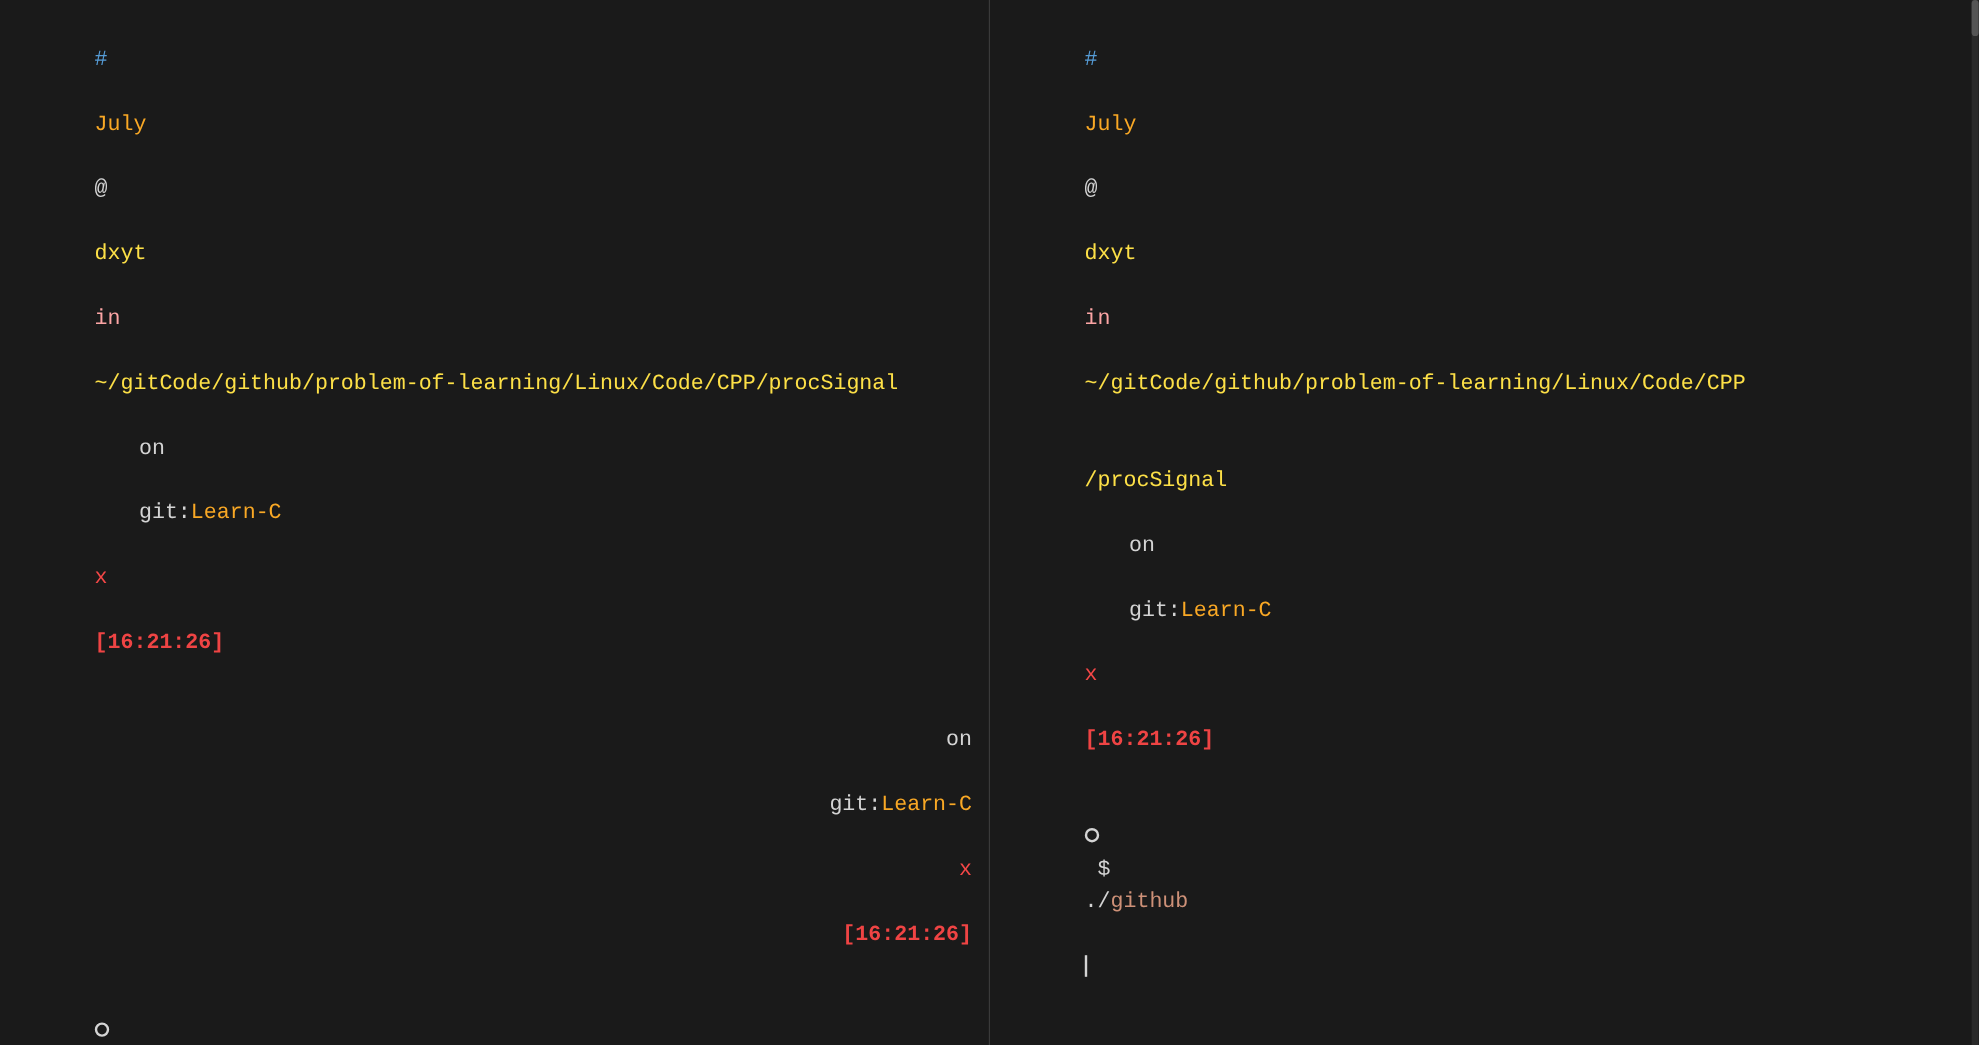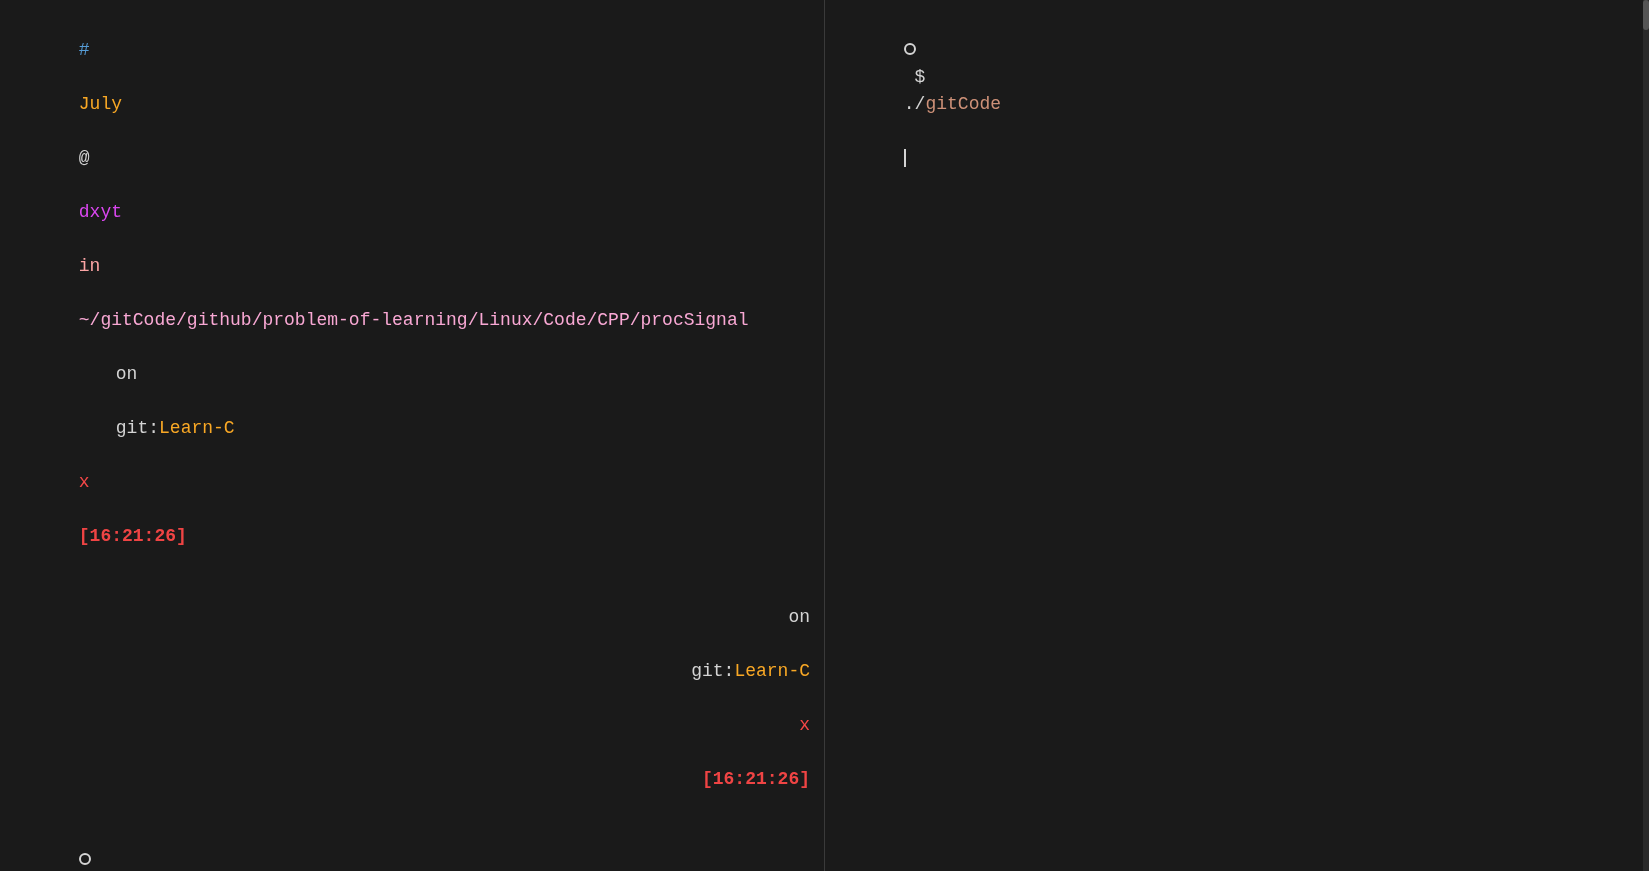--- a/index.html
+++ b/index.html
@@ -59,29 +59,29 @@
     .color-july {
       color: #f9a825;
       margin-top: 24px;
     }
 
     .color-at {
       color: #d4d4d4;
     }
 
     .color-dxyt {
-      color: #d946ef;
+      color: #fde047;
     }
 
     .color-in {
       color: #fca5a5;
     }
 
     .color-path {
-      color: #f9a8d4;
+      color: #fde047;
       margin-top: 12px;
     }
 
     .color-git {
       color: #d4d4d4;
       margin-left: 37px;
     }
 
     .color-git-branch {
       color: #f9a825;
@@ -222,26 +222,50 @@
       
       
       
       
     </div>
 
   </div>
 
   <div class="terminal-pane right">
 
-
+    <div class="line">
+      <span class="color-hash">#</span>
+      <span> </span>
+      <span class="color-july">July</span>
+      <span> </span>
+      <span class="color-at">@</span>
+      <span> </span>
+      <span class="color-dxyt">dxyt</span>
+      <span> </span>
+      <span class="color-in">in</span>
+      <span> </span>
+      <span class="color-path">~/gitCode/github/problem-of-learning/Linux/Code/CPP</span>
+    </div>
+
+    <div class="line">
+      <span class="color-path">/procSignal</span>
+      <span> </span>
+      <span class="color-git">on</span>
+      <span> </span>
+      <span class="color-git">git:</span><span class="color-git-branch">Learn-C</span>
+      <span> </span>
+      <span class="color-git-x">x</span>
+      <span> </span>
+      <span class="color-time">[16:21:26]</span>
+    </div>
 
     <div class="line">
       <span class="circle-icon"></span>
       <span class="color-dollar"> $ </span>
-      <span class="color-command">./</span><span class="color-myproc">gitCode</span>
+      <span class="color-command">./</span><span class="color-myproc">github</span>
       <span class="color-command"> </span>
       <span class="cursor"></span>
     </div>
 
   </div>
 
   <div class="scrollbar">
     <div class="scrollbar-thumb"></div>
   </div>
 

